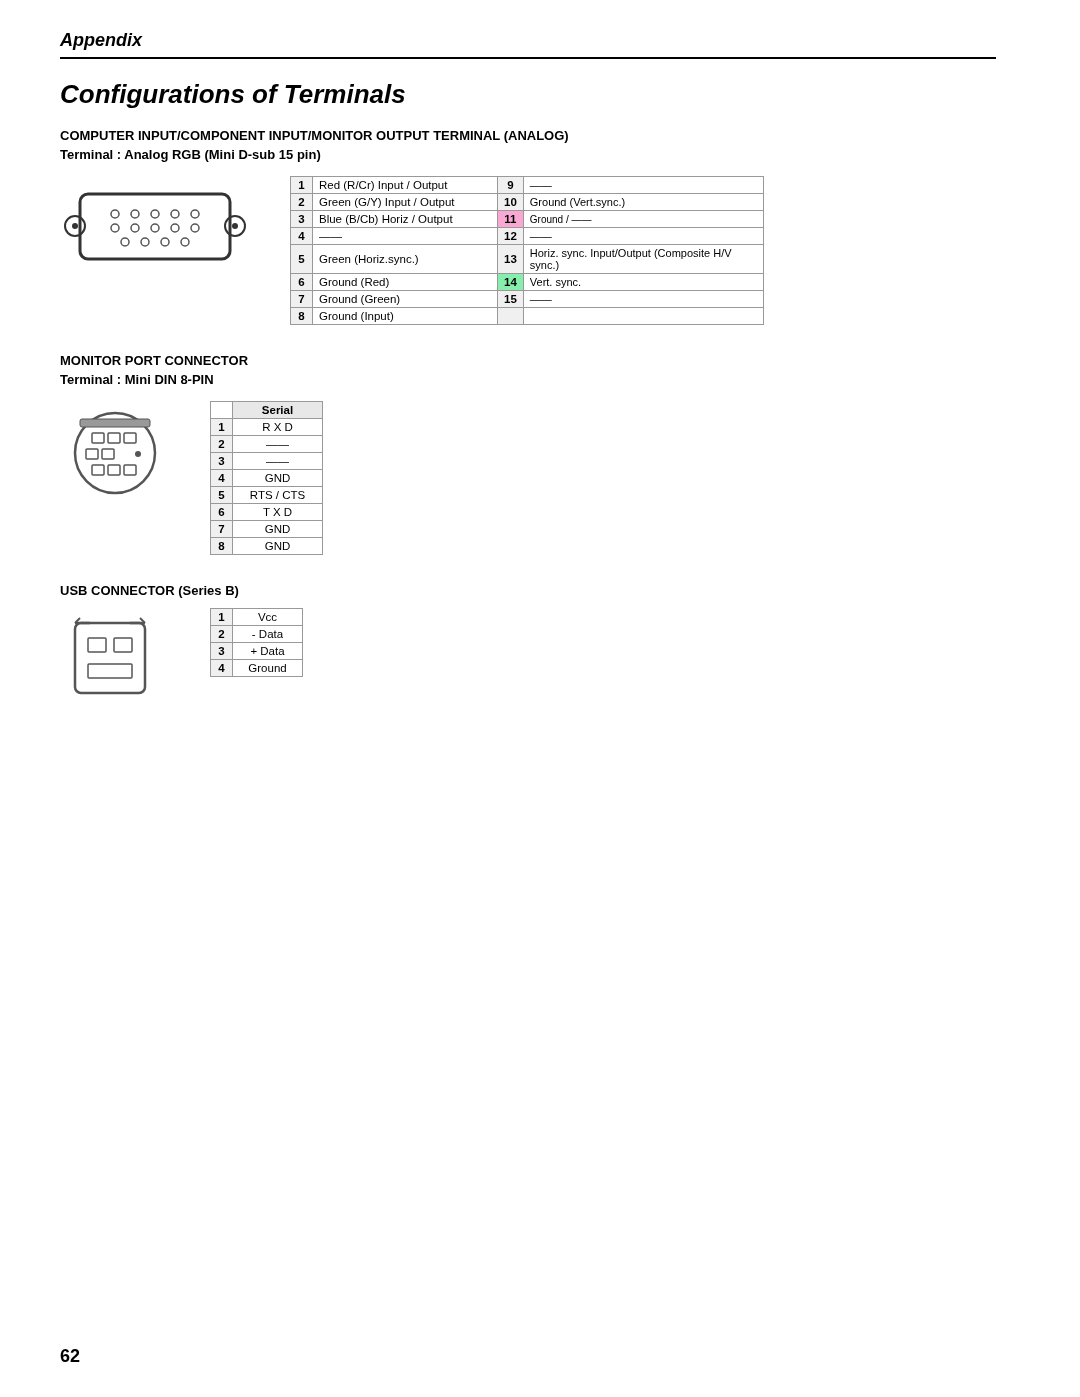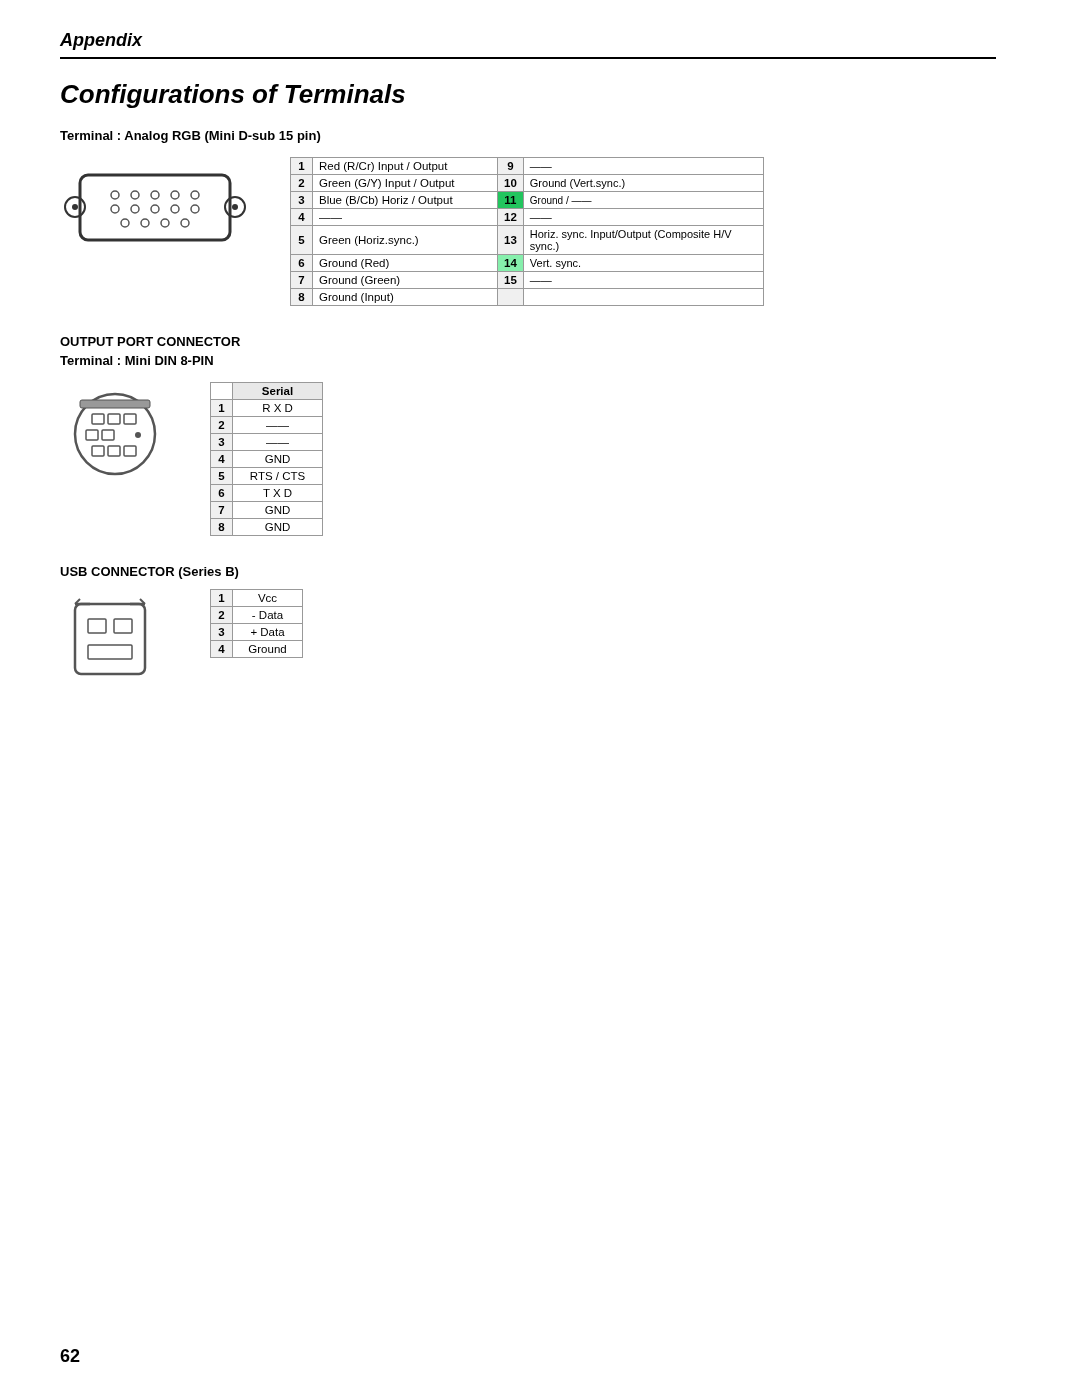--- a/index.html
+++ b/index.html
@@ -159,20 +159,21 @@
 
 <div class="page-wrapper">
 
   <div class="appendix-header">
     <span class="appendix-title">Appendix</span>
   </div>
 
   <h1 class="main-title">Configurations of Terminals</h1>
 
   <div class="analog-section">
+    <div class="section-heading">COMPUTER INPUT/COMPONENT INPUT/MONITOR OUTPUT TERMINAL (ANALOG)</div>
     <div class="sub-heading">Terminal : Analog RGB (Mini D-sub 15 pin)</div>
     <div class="analog-layout">
 
       <div class="connector-img">
         <svg class="connector-svg" width="190" height="100" viewBox="0 0 190 100">
 
           <rect x="20" y="18" width="150" height="65" rx="8" ry="8" fill="none" stroke="#333" stroke-width="3"></rect>
 
           <circle cx="15" cy="50" r="10" fill="none" stroke="#333" stroke-width="2"></circle>
           <circle cx="15" cy="50" r="3" fill="#333"></circle>
@@ -209,21 +210,21 @@
             </tr>
             <tr>
               <td style="text-align: center; font-weight: bold; background: rgb(240, 240, 240); width: 22px;">2</td>
               <td style="width: 185px;">Green (G/Y) Input / Output</td>
               <td style="text-align: center; font-weight: bold; background: rgb(240, 240, 240); width: 22px;">10</td>
               <td style="width: 240px; font-size: 11px;">Ground (Vert.sync.)</td>
             </tr>
             <tr>
               <td style="text-align: center; font-weight: bold; background: rgb(240, 240, 240); width: 22px;">3</td>
               <td style="width: 185px;">Blue (B/Cb) Horiz / Output</td>
-              <td style="text-align: center; font-weight: bold; background: #22c55e; width: 22px;">11</td>
+              <td style="text-align: center; font-weight: bold; background: #f9a8d4; width: 22px;">11</td>
               <td style="width: 240px; font-size: 10px;">Ground / ——</td>
             </tr>
             <tr>
               <td style="text-align: center; font-weight: bold; background: rgb(240, 240, 240); width: 22px;">4</td>
               <td style="width: 185px;">——</td>
               <td style="text-align: center; font-weight: bold; background: rgb(240, 240, 240); width: 22px;">12</td>
               <td style="width: 240px; font-size: 11px;">——</td>
             </tr>
             <tr>
               <td style="text-align: center; font-weight: bold; background: rgb(240, 240, 240); width: 22px;">5</td>
@@ -248,21 +249,21 @@
               <td style="width: 185px;">Ground (Input)</td>
               <td style="text-align: center; font-weight: bold; background: rgb(240, 240, 240); width: 22px;"></td>
               <td style="width: 240px; font-size: 11px;"></td>
             </tr>
           </tbody>
       </table>
     </div>
   </div>
 
   <div class="service-section">
-    <div class="section-heading">OUTPUT PORT CONNECTOR</div>
+    <div class="section-heading">MONITOR PORT CONNECTOR</div>
     <div class="sub-heading">Terminal : Mini DIN 8-PIN</div>
     <div class="service-layout">
 
       <div style="width:120px; flex-shrink:0;">
         <svg width="110" height="100" viewBox="0 0 110 100">
 
           <circle cx="55" cy="52" r="40" fill="none" stroke="#555" stroke-width="2.5"></circle>
 
           <rect x="20" y="18" width="70" height="8" rx="2" fill="#999" stroke="#555" stroke-width="1"></rect>
 

